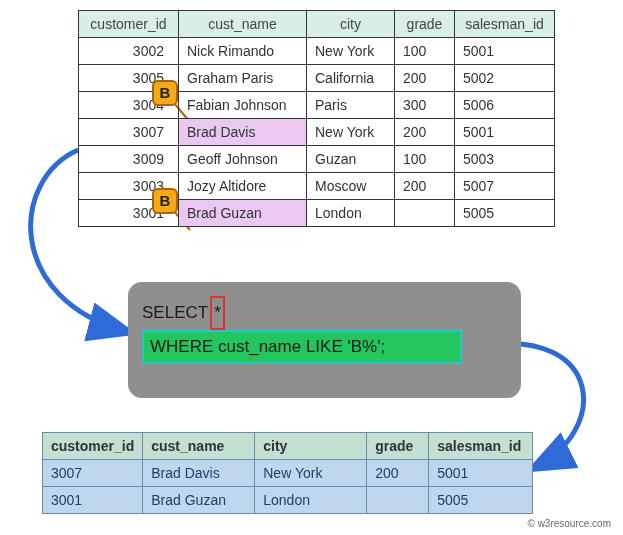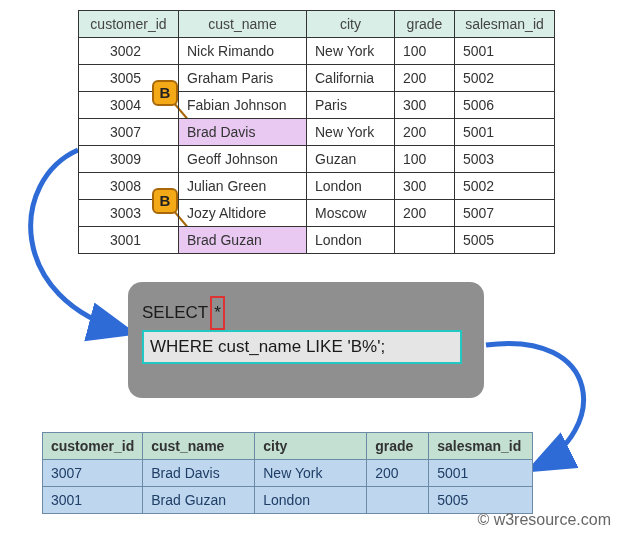--- a/index.html
+++ b/index.html
@@ -24,21 +24,21 @@
     padding: 5px 8px;
     height: 26px;
     white-space: nowrap;
   }
   .source-table th {
     background: #d8eee6;
     font-weight: normal;
     color: #444;
     text-align: center;
   }
-  .source-table td.idcell { text-align: center; padding-right: 14px; }
+  .source-table td.idcell { text-align: right; padding-right: 14px; }
   .source-table col.c1 { width: 100px; }
   .source-table col.c2 { width: 128px; }
   .source-table col.c3 { width: 88px; }
   .source-table col.c4 { width: 60px; }
   .source-table col.c5 { width: 100px; }
   .hl { background: #e9c9f2; }
   .badge {
     position: absolute;
     width: 26px; height: 26px;
     background: #f4a916;
@@ -47,40 +47,40 @@
     color: #222;
     font-weight: bold;
     text-align: center;
     line-height: 22px;
     font-size: 15px;
   }
   .sql-box {
     position: absolute;
     left: 128px;
     top: 282px;
-    width: 356px;
+    width: 393px;
     height: 116px;
     background: #8f8f8f;
     border-radius: 14px;
     padding: 14px 14px 12px 14px;
     color: #1a1a1a;
     font-size: 17px;
     line-height: 30px;
     font-family: Arial, sans-serif;
   }
   .sql-box .redbox {
     display: inline-block;
     border: 2px solid #d33;
     padding: 0 2px;
     margin-left: 2px;
   }
   .sql-box .where-hl {
     display: inline-block;
     border: 2px solid #23c8c3;
-    background: #e5e5e5;
+    background: #22c55e;
     padding: 0 6px;
     width: 320px;
   }
   .result-table {
     position: absolute;
     left: 42px;
     top: 432px;
     border-collapse: collapse;
     font-size: 14px;
   }
@@ -102,21 +102,21 @@
   }
   .result-table col.c1 { width: 100px; }
   .result-table col.c2 { width: 112px; }
   .result-table col.c3 { width: 112px; }
   .result-table col.c4 { width: 62px; }
   .result-table col.c5 { width: 104px; }
   .copyright {
     position: absolute;
     right: 12px;
     bottom: 6px;
-    font-size: 16px;
+    font-size: 10px;
     color: #666;
   }
   svg.arrows {
     position: absolute;
     left: 0; top: 0;
     width: 623px; height: 535px;
     pointer-events: none;
   }
 </style>
 </head>
@@ -184,27 +184,20 @@
         <td>5001</td>
       </tr>
       <tr>
         <td class="idcell">3009</td>
         <td>Geoff Johnson</td>
         <td>Guzan</td>
         <td>100</td>
         <td>5003</td>
       </tr>
       <tr>
-        <td class="idcell">3008</td>
-        <td>Julian Green</td>
-        <td>London</td>
-        <td>300</td>
-        <td>5002</td>
-      </tr>
-      <tr>
         <td class="idcell">3003</td>
         <td>Jozy Altidore</td>
         <td>Moscow</td>
         <td>200</td>
         <td>5007</td>
       </tr>
       <tr>
         <td class="idcell">3001</td>
         <td class="hl">Brad Guzan</td>
         <td>London</td>

